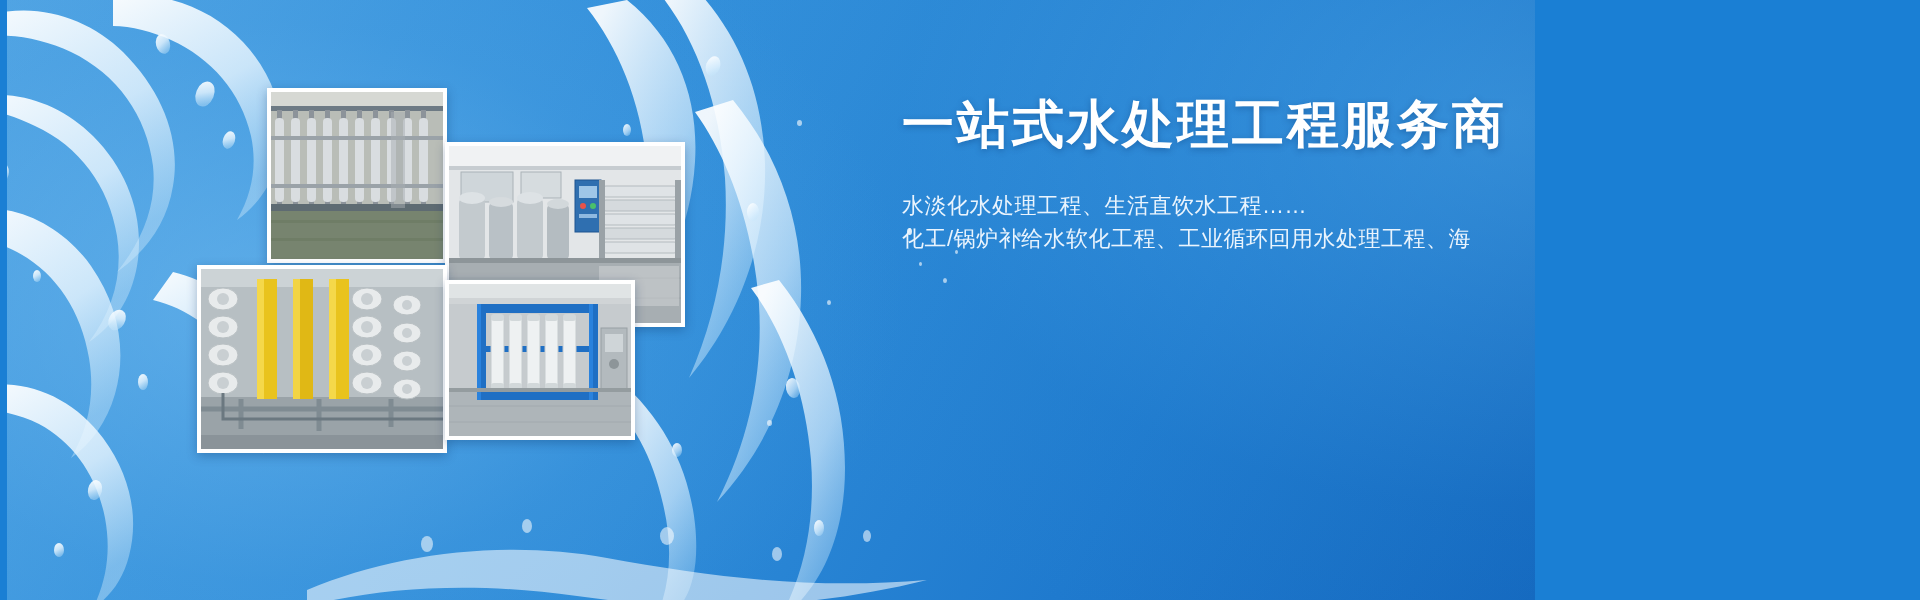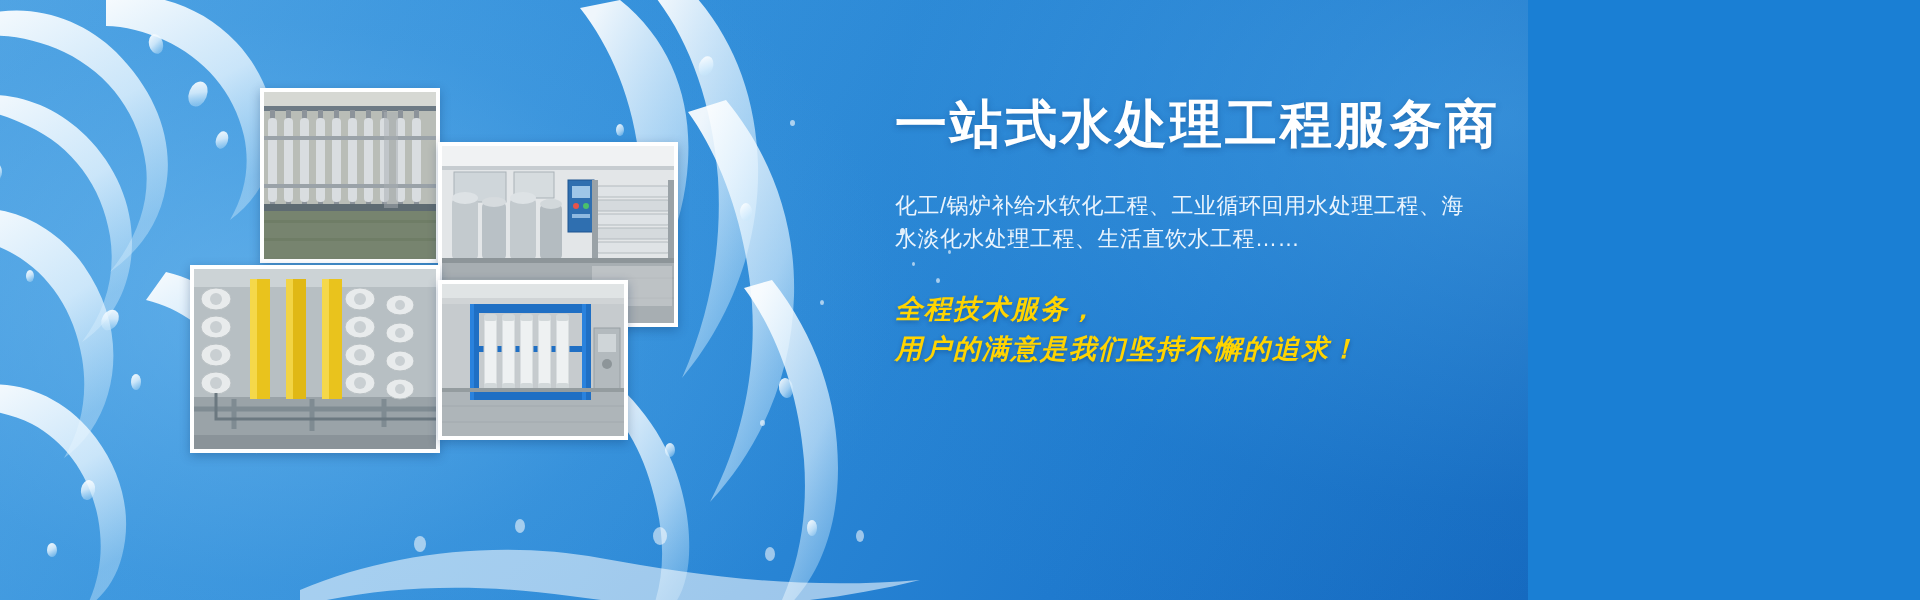--- a/index.html
+++ b/index.html
@@ -7,20 +7,21 @@
     width:1920px;height:600px;overflow:hidden;
     font-family:"Liberation Sans","DejaVu Sans",sans-serif;
     background:#1a7fd4;
   }
   .banner{
     position:relative;width:1528px;height:600px;overflow:hidden;
     background:
       radial-gradient(ellipse 900px 620px at 250px 300px, rgba(120,190,240,0.55) 0%, rgba(90,170,230,0.18) 45%, rgba(40,130,205,0) 72%),
       radial-gradient(ellipse 1100px 700px at 1500px 120px, rgba(85,175,235,0.45) 0%, rgba(45,140,210,0.12) 55%, rgba(20,110,190,0) 80%),
       linear-gradient(118deg,#4fa3e3 0%,#3b96de 22%,#2e8bd8 48%,#1f7ace 74%,#1468bf 100%);
+    margin-left: 7px;
   }
   
   .splash{position:absolute;pointer-events:none;}
   .splash svg{display:block;}
   .dropfield{position:absolute;inset:0;pointer-events:none;}
   .drop{position:absolute;border-radius:50%;background:rgba(255,255,255,0.85);}
   .drop.sm{background:rgba(255,255,255,0.6);}
 
   
   .collage{position:absolute;left:190px;top:80px;width:500px;height:375px;}
@@ -385,23 +386,19 @@
         </svg>
       </div>
     </div>
   </div>
 
   <div class="content">
 
     <h1 class="headline">一站式水处理工程服务商</h1>
 
     <div class="desc">
+      <p>水淡化水处理工程、生活直饮水工程……</p>
       <p>化工/锅炉补给水软化工程、工业循环回用水处理工程、海</p>
-      <p>水淡化水处理工程、生活直饮水工程……</p>
     </div>
 
-    <div class="tagline">
-      <div>全程技术服务，</div>
-      <div>用户的满意是我们坚持不懈的追求！</div>
-    </div>
   </div>
 
 </div>
 
 </body></html>

